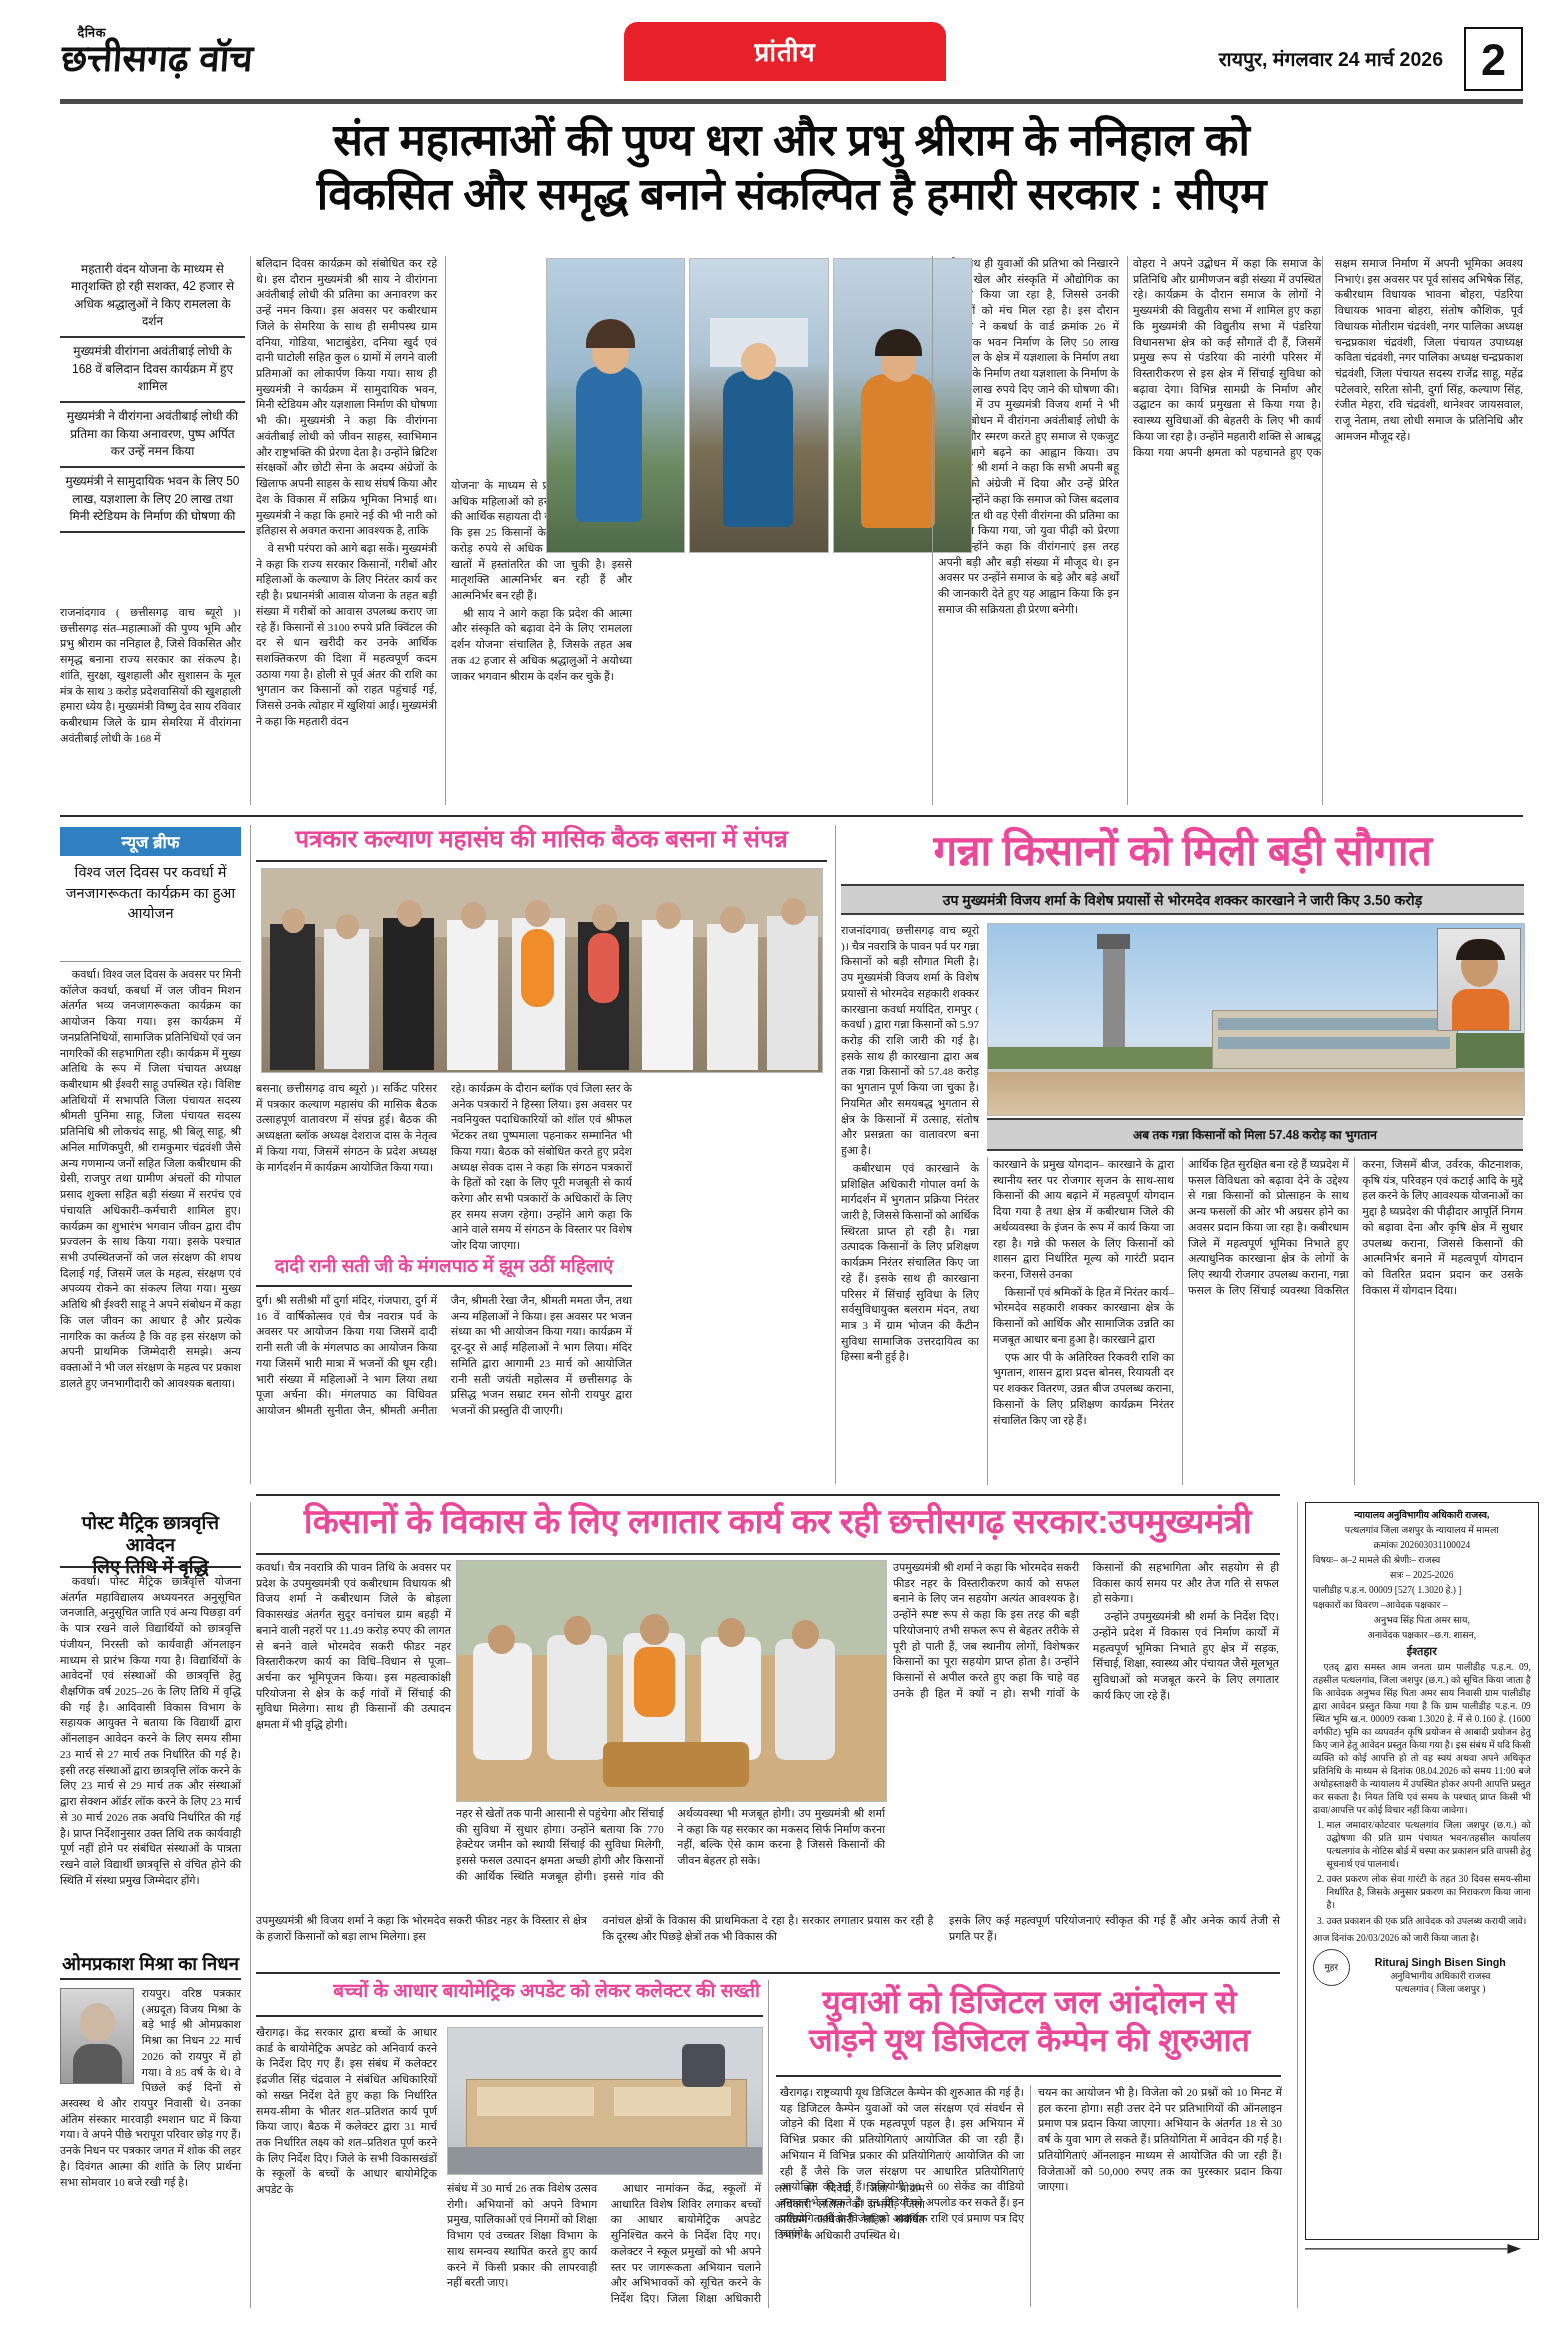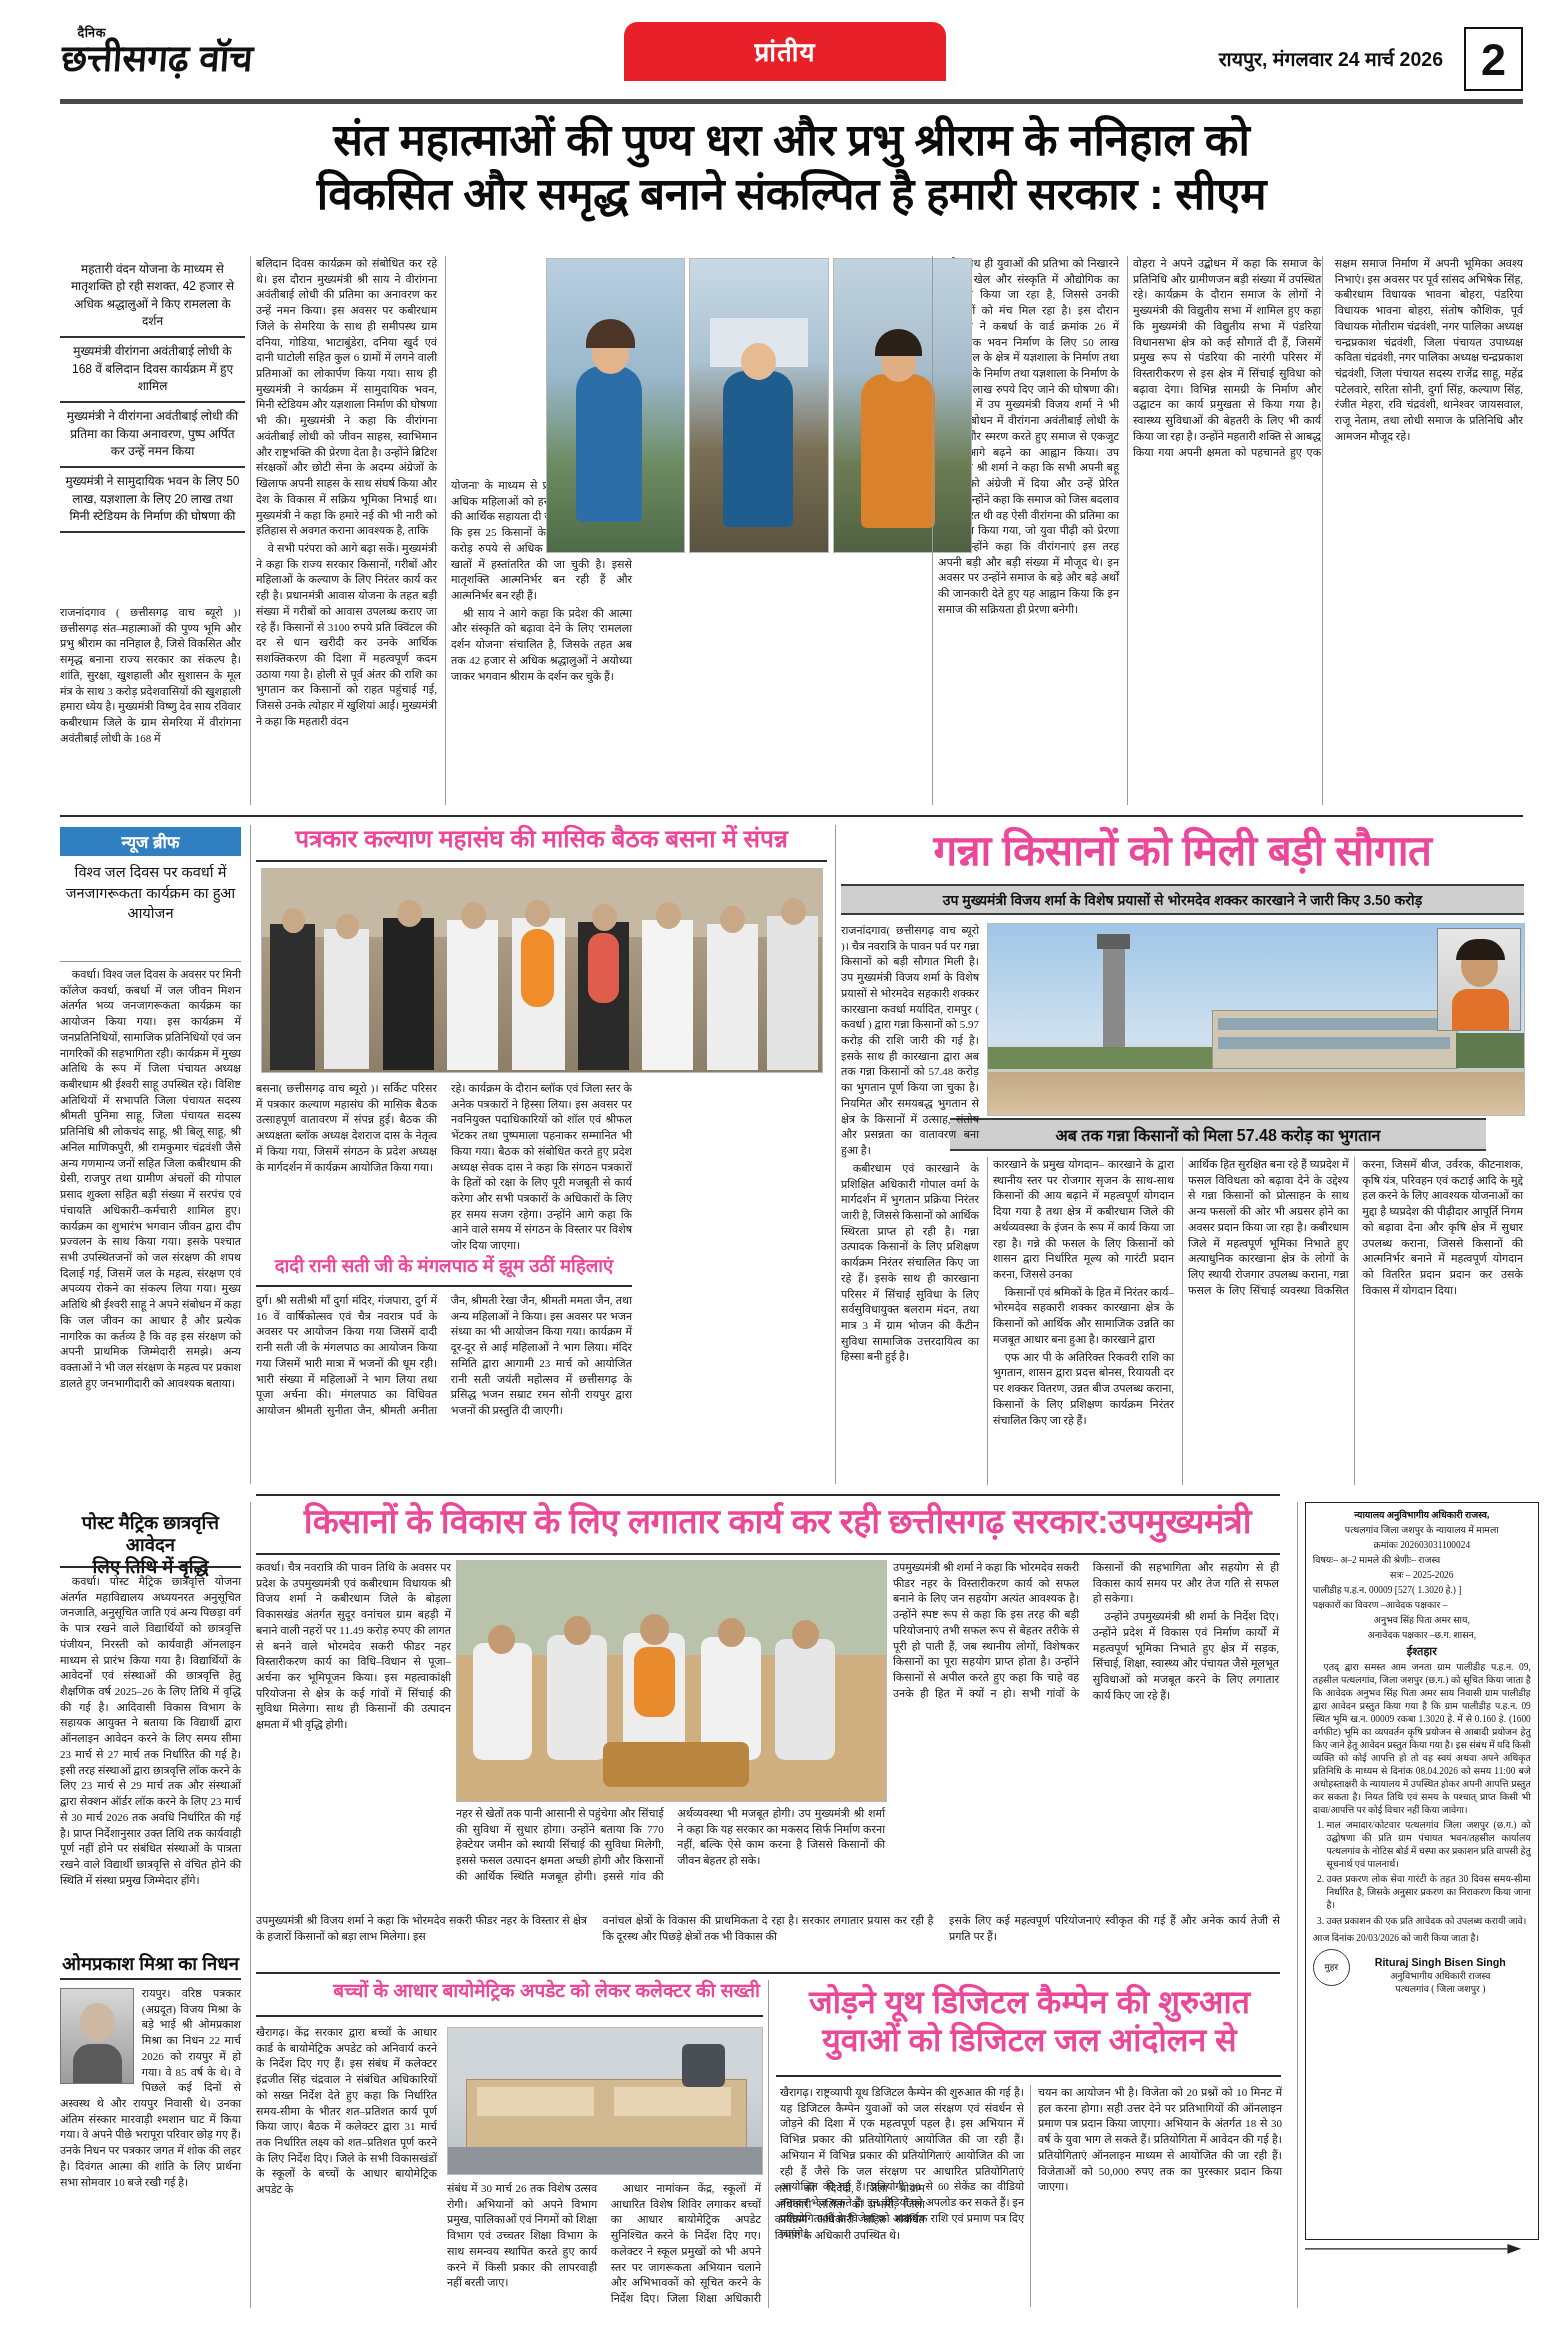--- a/index.html
+++ b/index.html
@@ -232,21 +232,21 @@
     <div style="position:absolute;left:230px;top:94px;width:232px;height:11.7px;background:#8fa6b3;"></div>
     <div style="position:absolute;left:230px;top:113px;width:232px;height:11.7px;background:#8fa6b3;"></div>
     <div style="position:absolute;left:0;top:123px;width:224px;height:21.5px;background:#6f8a56;"></div>
     <div style="position:absolute;left:468px;top:109px;width:68px;height:35px;background:#5f7a4c;"></div>
     <div class="thumb" style="position:absolute;left:449px;top:3.9px;width:82px;height:101px;background:linear-gradient(#e7e7e7,#cbcbcb);border:1px solid #888;">
       <div style="position:absolute;left:23.4px;top:15.6px;width:37px;height:43px;background:#c89a6e;border-radius:50%;"></div>
       <div style="position:absolute;left:17.6px;top:9.8px;width:49px;height:21.5px;background:#241c14;border-radius:23.4px 23.4px 0 0;"></div>
       <div style="position:absolute;left:13.7px;top:60px;width:57px;height:41px;background:#e2722a;border-radius:15.6px 15.6px 0 0;"></div>
     </div>
   </div>
-  <div class="cap-bar" style="left:950px;top:1118px;width:536px;height:29px;font-size:16px;">
+  <div class="cap-bar" style="left:987px;top:1118px;width:536px;height:29px;font-size:12px;">
     <span>अब तक गन्ना किसानों को मिला 57.48 करोड़ का भुगतान</span>
   </div>
 
   <div class="col" style="left:841px;top:923px;width:138px;height:561px;">
     <p class="noind">राजनांदगाव( छत्तीसगढ़ वाच ब्यूरो )। चैत्र नवरात्रि के पावन पर्व पर गन्ना किसानों को बड़ी सौगात मिली है। उप मुख्यमंत्री विजय शर्मा के विशेष प्रयासों से भोरमदेव सहकारी शक्कर कारखाना कवर्धा मर्यादित, रामपुर ( कवर्धा ) द्वारा गन्ना किसानों को 5.97 करोड़ की राशि जारी की गई है। इसके साथ ही कारखाना द्वारा अब तक गन्ना किसानों को 57.48 करोड़ का भुगतान पूर्ण किया जा चुका है। नियमित और समयबद्ध भुगतान से क्षेत्र के किसानों में उत्साह, संतोष और प्रसन्नता का वातावरण बना हुआ है।</p>
     <p>कबीरधाम एवं कारखाने के प्रशिक्षित अधिकारी गोपाल वर्मा के मार्गदर्शन में भुगतान प्रक्रिया निरंतर जारी है, जिससे किसानों को आर्थिक स्थिरता प्राप्त हो रही है। गन्ना उत्पादक किसानों के लिए प्रशिक्षण कार्यक्रम निरंतर संचालित किए जा रहे हैं। इसके साथ ही कारखाना परिसर में सिंचाई सुविधा के लिए सर्वसुविधायुक्त बलराम मंदन, तथा मात्र 3 में ग्राम भोजन की कैंटीन सुविधा सामाजिक उत्तरदायित्व का हिस्सा बनी हुई है।</p>
   </div>
   <div class="col" style="left:993px;top:1157px;width:181px;height:327px;">
     <p class="noind">कारखाने के प्रमुख योगदान– कारखाने के द्वारा स्थानीय स्तर पर रोजगार सृजन के साथ-साथ किसानों की आय बढ़ाने में महत्वपूर्ण योगदान दिया गया है तथा क्षेत्र में कबीरधाम जिले की अर्थव्यवस्था के इंजन के रूप में कार्य किया जा रहा है। गन्ने की फसल के लिए किसानों को शासन द्वारा निर्धारित मूल्य को गारंटी प्रदान करना, जिससे उनका</p>
     <p>किसानों एवं श्रमिकों के हित में निरंतर कार्य– भोरमदेव सहकारी शक्कर कारखाना क्षेत्र के किसानों को आर्थिक और सामाजिक उन्नति का मजबूत आधार बना हुआ है। कारखाने द्वारा</p>
@@ -308,22 +308,22 @@
     <div style="position:absolute;left:166px;top:59px;width:117px;height:29px;background:#e6d4b4;"></div>
     <div style="position:absolute;left:0;top:119px;width:314px;height:27px;background:#8e9499;"></div>
     <div style="position:absolute;left:234px;top:15.6px;width:43px;height:43px;background:#4a4f55;border-radius:5.9px;"></div>
   </div>
   <div class="col" style="left:447px;top:2181px;width:314px;height:127px;column-count:2;column-gap:13.7px;">
     <p class="noind">संबंध में 30 मार्च 26 तक विशेष उत्सव रोगी। अभियानों को अपने विभाग प्रमुख, पालिकाओं एवं निगमों को शिक्षा विभाग एवं उच्चतर शिक्षा विभाग के साथ समन्वय स्थापित करते हुए कार्य करने में किसी प्रकार की लापरवाही नहीं बरती जाए।</p>
     <p>आधार नामांकन केंद्र, स्कूलों में आधारित विशेष शिविर लगाकर बच्चों का आधार बायोमेट्रिक अपडेट सुनिश्चित करने के निर्देश दिए गए। कलेक्टर ने स्कूल प्रमुखों को भी अपने स्तर पर जागरूकता अभियान चलाने और अभिभावकों को सूचित करने के निर्देश दिए। जिला शिक्षा अधिकारी लता को दिवेदी, जिला प्रोग्राम अधिकारी ललिता को प्रभारी, जिला कार्यक्रम अधिकारी सहित संबंधित विभाग के अधिकारी उपस्थित थे।</p>
   </div>
 
   <div class="secthead" style="left:780px;top:1984px;width:499px;font-size:32px;text-align:center;line-height:1.18;">
+    <div>युवाओं को डिजिटल जल आंदोलन से</div>
     <div>जोड़ने यूथ डिजिटल कैम्पेन की शुरुआत</div>
-    <div>युवाओं को डिजिटल जल आंदोलन से</div>
   </div>
   <div class="hsep2" style="left:776px;top:2075px;width:505px;"></div>
   <div class="col" style="left:780px;top:2085px;width:244px;height:222px;">
     <p class="noind">खैरागढ़। राष्ट्रव्यापी यूथ डिजिटल कैम्पेन की शुरुआत की गई है। यह डिजिटल कैम्पेन युवाओं को जल संरक्षण एवं संवर्धन से जोड़ने की दिशा में एक महत्वपूर्ण पहल है। इस अभियान में विभिन्न प्रकार की प्रतियोगिताएं आयोजित की जा रही हैं। अभियान में विभिन्न प्रकार की प्रतियोगिताएं आयोजित की जा रही हैं जैसे कि जल संरक्षण पर आधारित प्रतियोगिताएं आयोजित की गई हैं। प्रतियोगी 30 से 60 सेकेंड का वीडियो बनाकर भेज सकते हैं। इन वीडियो को अपलोड कर सकते हैं। इन प्रतियोगिताओं के विजेता को आकर्षक राशि एवं प्रमाण पत्र दिए जाएंगे।</p>
   </div>
   <div class="col" style="left:1038px;top:2085px;width:244px;height:222px;">
     <p class="noind">चयन का आयोजन भी है। विजेता को 20 प्रश्नों को 10 मिनट में हल करना होगा। सही उत्तर देने पर प्रतिभागियों की ऑनलाइन प्रमाण पत्र प्रदान किया जाएगा। अभियान के अंतर्गत 18 से 30 वर्ष के युवा भाग ले सकते हैं। प्रतियोगिता में आवेदन की गई है। प्रतियोगिताएं ऑनलाइन माध्यम से आयोजित की जा रही हैं। विजेताओं को 50,000 रुपए तक का पुरस्कार प्रदान किया जाएगा।</p>
   </div>
 
   <div class="notice">

